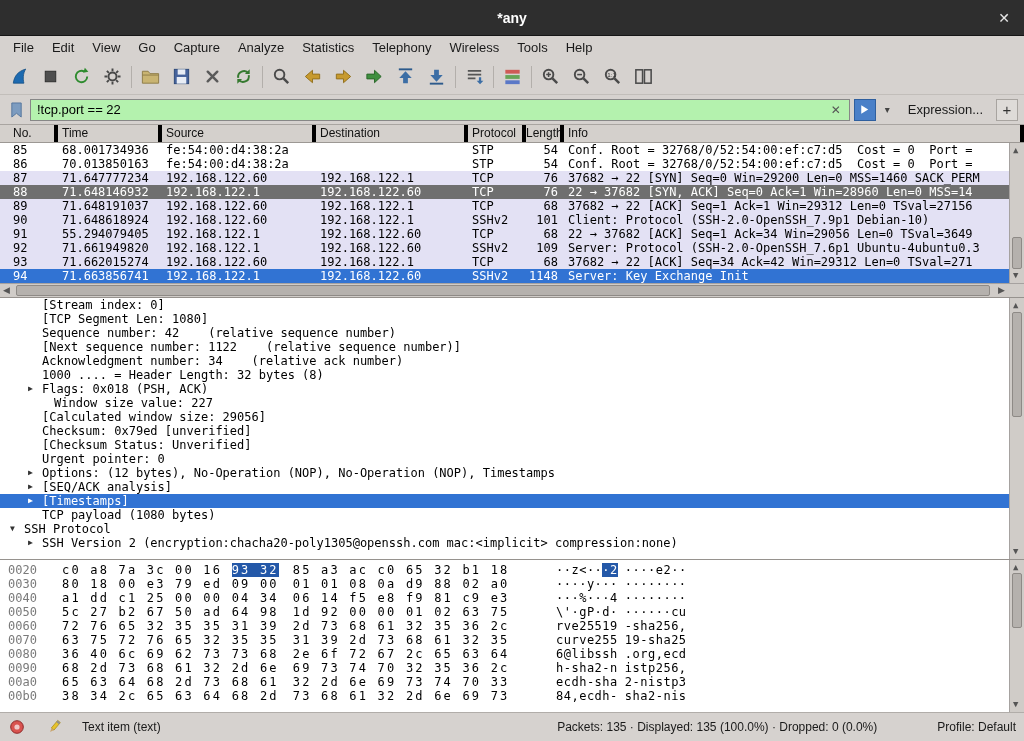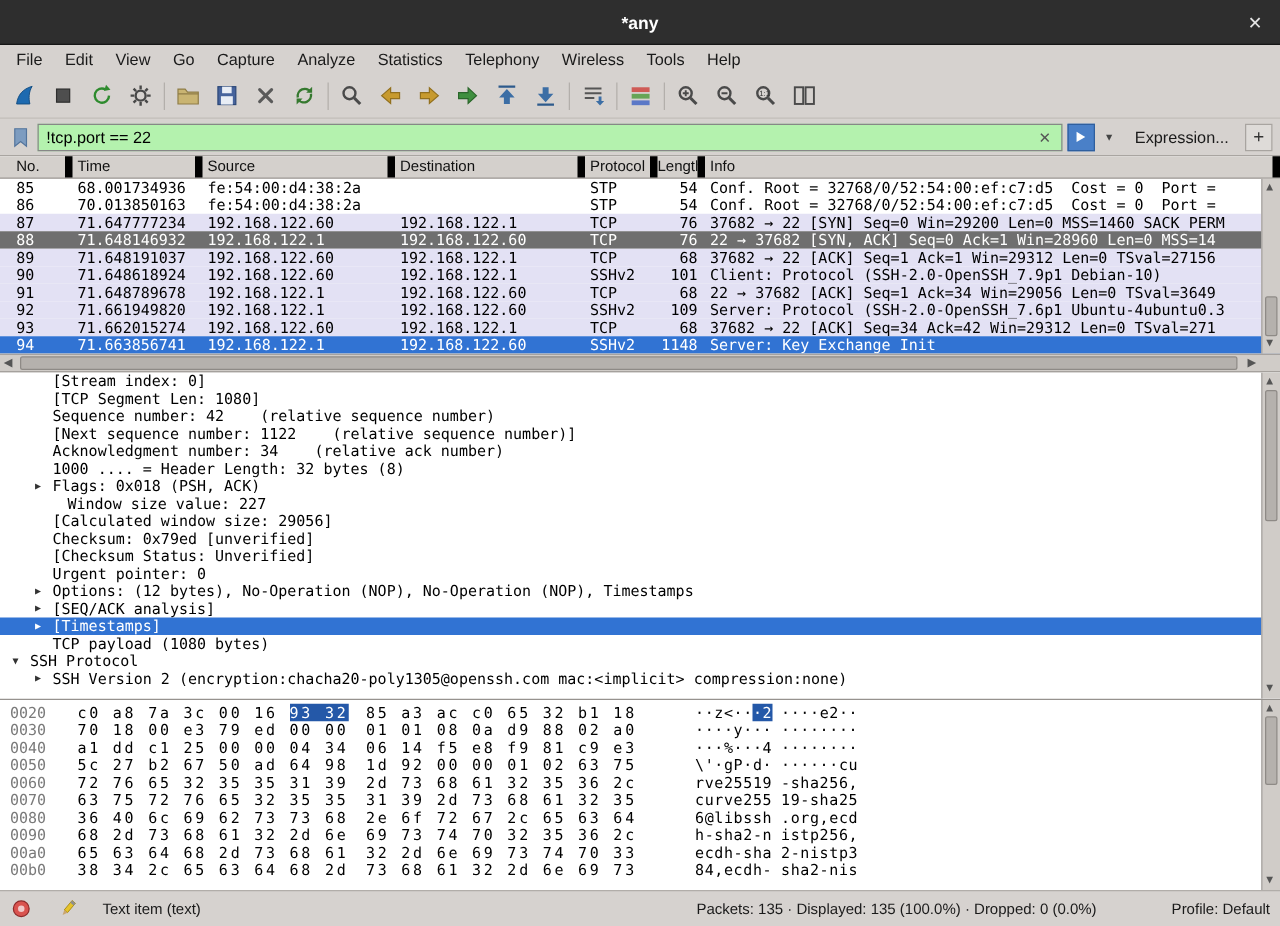--- a/index.html
+++ b/index.html
@@ -24,21 +24,21 @@
 .filter-text{flex:1;white-space:pre;color:#000}
 .clear-btn{color:#555;font-size:12px;padding:0 2px}
 .apply-btn{width:22px;height:22px;background:#4a80c8;border:1px solid #2f5f9e;display:flex;align-items:center;justify-content:center}
 .apply-btn svg{width:13px;height:13px}
 .dropdown-btn{width:15px;height:22px;display:flex;align-items:center;justify-content:center;color:#444;font-size:10px}
 .expression-btn{font-size:13px;color:#1a1a1a;padding:0 9px}
 .plus-btn{width:22px;height:22px;border:1px solid #a8a4a0;background:#dedbd8;display:flex;align-items:center;justify-content:center;font-size:15px;color:#333}
 
 .packet-list{flex:0 0 158px;position:relative;background:#fff;font-family:"DejaVu Sans Mono",monospace;font-size:12px}
 .pl-header{height:18px;display:flex;background:#d4d0cc;border-bottom:1px solid #9c9894;font-family:"Liberation Sans",sans-serif;font-size:12px;color:#111}
-.pl-h{border-right:6px solid #000000;padding:1px 0 0 4px;white-space:pre;overflow:hidden;flex:none}
+.pl-h{border-right:4px solid #000000;padding:1px 0 0 4px;white-space:pre;overflow:hidden;flex:none}
 .pl-rows{height:140px;overflow:hidden}
 .pl-row{height:14px;line-height:14px;display:flex;white-space:pre;color:#000;background:#fff}
 .pl-row.tcp{background:var(--row-stripe,#e3e1f4)}
 .pl-row.ignored{background:var(--row-ignored,#6f6f6f);color:#fff}
 .pl-row.selected{background:var(--accent-selected,#3173d3);color:#fff}
 .c{overflow:hidden;flex:none;padding-left:4px}
 .w-no{width:58px;padding-left:13px}
 .w-time{width:104px}
 .w-source{width:154px}
 .w-destination{width:152px}
@@ -264,21 +264,21 @@
         <div class="pl-h w-length">Length</div>
         <div class="pl-h w-info">Info</div>
       </div>
     <div class="pl-rows" id="pl-rows">
         <div class="pl-row plain"><span class="c w-no">85</span><span class="c w-time">68.001734936</span><span class="c w-source">fe:54:00:d4:38:2a</span><span class="c w-destination"></span><span class="c w-protocol">STP</span><span class="c w-length">54</span><span class="c w-info">Conf. Root = 32768/0/52:54:00:ef:c7:d5  Cost = 0  Port = </span></div>
         <div class="pl-row plain"><span class="c w-no">86</span><span class="c w-time">70.013850163</span><span class="c w-source">fe:54:00:d4:38:2a</span><span class="c w-destination"></span><span class="c w-protocol">STP</span><span class="c w-length">54</span><span class="c w-info">Conf. Root = 32768/0/52:54:00:ef:c7:d5  Cost = 0  Port = </span></div>
         <div class="pl-row tcp"><span class="c w-no">87</span><span class="c w-time">71.647777234</span><span class="c w-source">192.168.122.60</span><span class="c w-destination">192.168.122.1</span><span class="c w-protocol">TCP</span><span class="c w-length">76</span><span class="c w-info">37682 → 22 [SYN] Seq=0 Win=29200 Len=0 MSS=1460 SACK_PERM</span></div>
         <div class="pl-row ignored"><span class="c w-no">88</span><span class="c w-time">71.648146932</span><span class="c w-source">192.168.122.1</span><span class="c w-destination">192.168.122.60</span><span class="c w-protocol">TCP</span><span class="c w-length">76</span><span class="c w-info">22 → 37682 [SYN, ACK] Seq=0 Ack=1 Win=28960 Len=0 MSS=14</span></div>
         <div class="pl-row tcp"><span class="c w-no">89</span><span class="c w-time">71.648191037</span><span class="c w-source">192.168.122.60</span><span class="c w-destination">192.168.122.1</span><span class="c w-protocol">TCP</span><span class="c w-length">68</span><span class="c w-info">37682 → 22 [ACK] Seq=1 Ack=1 Win=29312 Len=0 TSval=27156</span></div>
         <div class="pl-row tcp"><span class="c w-no">90</span><span class="c w-time">71.648618924</span><span class="c w-source">192.168.122.60</span><span class="c w-destination">192.168.122.1</span><span class="c w-protocol">SSHv2</span><span class="c w-length">101</span><span class="c w-info">Client: Protocol (SSH-2.0-OpenSSH_7.9p1 Debian-10)</span></div>
-        <div class="pl-row tcp"><span class="c w-no">91</span><span class="c w-time">71.648789678</span><span class="c w-source">192.168.122.1</span><span class="c w-destination">192.168.122.60</span><span class="c w-protocol">TCP</span><span class="c w-length">68</span><span class="c w-info">22 → 37682 [ACK] Seq=1 Ack=34 Win=29056 Len=0 TSval=3649</span></div>
+        <div class="pl-row tcp"><span class="c w-no">91</span><span class="c w-time">55.294079405</span><span class="c w-source">192.168.122.1</span><span class="c w-destination">192.168.122.60</span><span class="c w-protocol">TCP</span><span class="c w-length">68</span><span class="c w-info">22 → 37682 [ACK] Seq=1 Ack=34 Win=29056 Len=0 TSval=3649</span></div>
         <div class="pl-row tcp"><span class="c w-no">92</span><span class="c w-time">71.661949820</span><span class="c w-source">192.168.122.1</span><span class="c w-destination">192.168.122.60</span><span class="c w-protocol">SSHv2</span><span class="c w-length">109</span><span class="c w-info">Server: Protocol (SSH-2.0-OpenSSH_7.6p1 Ubuntu-4ubuntu0.3</span></div>
         <div class="pl-row tcp"><span class="c w-no">93</span><span class="c w-time">71.662015274</span><span class="c w-source">192.168.122.60</span><span class="c w-destination">192.168.122.1</span><span class="c w-protocol">TCP</span><span class="c w-length">68</span><span class="c w-info">37682 → 22 [ACK] Seq=34 Ack=42 Win=29312 Len=0 TSval=271</span></div>
         <div class="pl-row selected"><span class="c w-no">94</span><span class="c w-time">71.663856741</span><span class="c w-source">192.168.122.1</span><span class="c w-destination">192.168.122.60</span><span class="c w-protocol">SSHv2</span><span class="c w-length">1148</span><span class="c w-info">Server: Key Exchange Init</span></div>
       </div>
     <div class="vscroll" style="top:18px">
       <span class="sarrow vs-up">▲</span>
       <div class="vs-thumb" style="top:94px;height:32px"></div>
       <span class="sarrow vs-down">▼</span>
     </div>
   </div>
@@ -313,21 +313,21 @@
     <div class="vscroll">
       <span class="sarrow vs-up">▲</span>
       <div class="vs-thumb" style="top:14px;height:105px"></div>
       <span class="sarrow vs-down">▼</span>
     </div>
   </div>
 
   <div class="hex-pane">
     <div id="hex-rows">
         <div class="hex-row"><span class="hex-offset">0020</span><span class="hex-bytes"><span><span>c0 a8 7a 3c 00 16 </span><span class="sel">93 32</span></span><span class="hex-g2"><span>85 a3 ac c0 65 32 b1 18</span></span></span><span class="hex-ascii"><span><span>··z&lt;··</span><span class="sel">·2</span></span><span class="a-g2"><span>····e2··</span></span></span></div>
-        <div class="hex-row"><span class="hex-offset">0030</span><span class="hex-bytes"><span><span>70 18 00 e3 79 ed 00 00</span></span><span class="hex-g2"><span>01 01 08 0a d9 88 02 a0</span></span></span><span class="hex-ascii"><span><span>····y···</span></span><span class="a-g2"><span>········</span></span></span></div>
+        <div class="hex-row"><span class="hex-offset">0030</span><span class="hex-bytes"><span><span>80 18 00 e3 79 ed 09 00</span></span><span class="hex-g2"><span>01 01 08 0a d9 88 02 a0</span></span></span><span class="hex-ascii"><span><span>····y···</span></span><span class="a-g2"><span>········</span></span></span></div>
         <div class="hex-row"><span class="hex-offset">0040</span><span class="hex-bytes"><span><span>a1 dd c1 25 00 00 04 34</span></span><span class="hex-g2"><span>06 14 f5 e8 f9 81 c9 e3</span></span></span><span class="hex-ascii"><span><span>···%···4</span></span><span class="a-g2"><span>········</span></span></span></div>
         <div class="hex-row"><span class="hex-offset">0050</span><span class="hex-bytes"><span><span>5c 27 b2 67 50 ad 64 98</span></span><span class="hex-g2"><span>1d 92 00 00 01 02 63 75</span></span></span><span class="hex-ascii"><span><span>\'·gP·d·</span></span><span class="a-g2"><span>······cu</span></span></span></div>
         <div class="hex-row"><span class="hex-offset">0060</span><span class="hex-bytes"><span><span>72 76 65 32 35 35 31 39</span></span><span class="hex-g2"><span>2d 73 68 61 32 35 36 2c</span></span></span><span class="hex-ascii"><span><span>rve25519</span></span><span class="a-g2"><span>-sha256,</span></span></span></div>
         <div class="hex-row"><span class="hex-offset">0070</span><span class="hex-bytes"><span><span>63 75 72 76 65 32 35 35</span></span><span class="hex-g2"><span>31 39 2d 73 68 61 32 35</span></span></span><span class="hex-ascii"><span><span>curve255</span></span><span class="a-g2"><span>19-sha25</span></span></span></div>
         <div class="hex-row"><span class="hex-offset">0080</span><span class="hex-bytes"><span><span>36 40 6c 69 62 73 73 68</span></span><span class="hex-g2"><span>2e 6f 72 67 2c 65 63 64</span></span></span><span class="hex-ascii"><span><span>6@libssh</span></span><span class="a-g2"><span>.org,ecd</span></span></span></div>
         <div class="hex-row"><span class="hex-offset">0090</span><span class="hex-bytes"><span><span>68 2d 73 68 61 32 2d 6e</span></span><span class="hex-g2"><span>69 73 74 70 32 35 36 2c</span></span></span><span class="hex-ascii"><span><span>h-sha2-n</span></span><span class="a-g2"><span>istp256,</span></span></span></div>
         <div class="hex-row"><span class="hex-offset">00a0</span><span class="hex-bytes"><span><span>65 63 64 68 2d 73 68 61</span></span><span class="hex-g2"><span>32 2d 6e 69 73 74 70 33</span></span></span><span class="hex-ascii"><span><span>ecdh-sha</span></span><span class="a-g2"><span>2-nistp3</span></span></span></div>
         <div class="hex-row"><span class="hex-offset">00b0</span><span class="hex-bytes"><span><span>38 34 2c 65 63 64 68 2d</span></span><span class="hex-g2"><span>73 68 61 32 2d 6e 69 73</span></span></span><span class="hex-ascii"><span><span>84,ecdh-</span></span><span class="a-g2"><span>sha2-nis</span></span></span></div>
       </div>
     <div class="vscroll">

